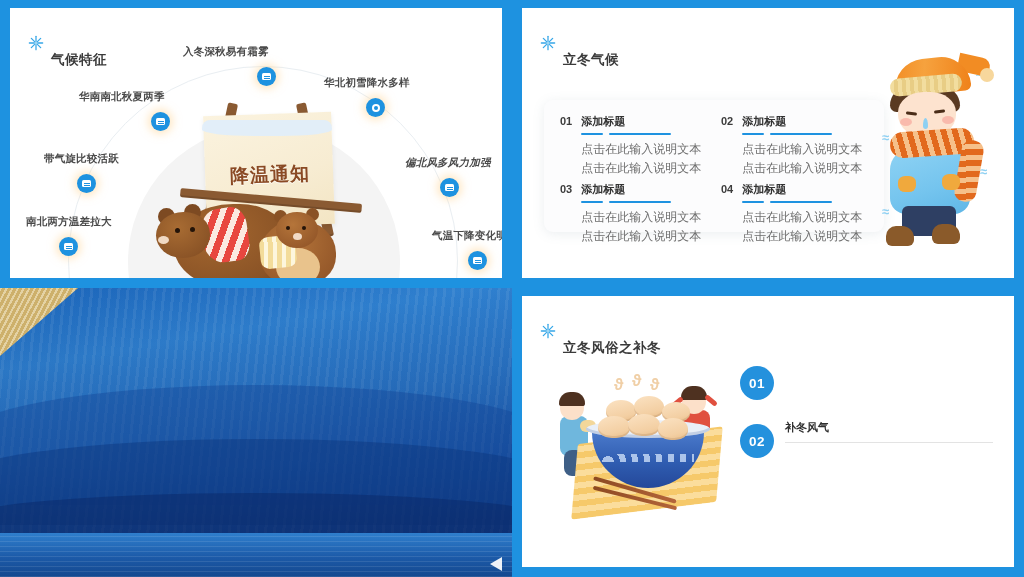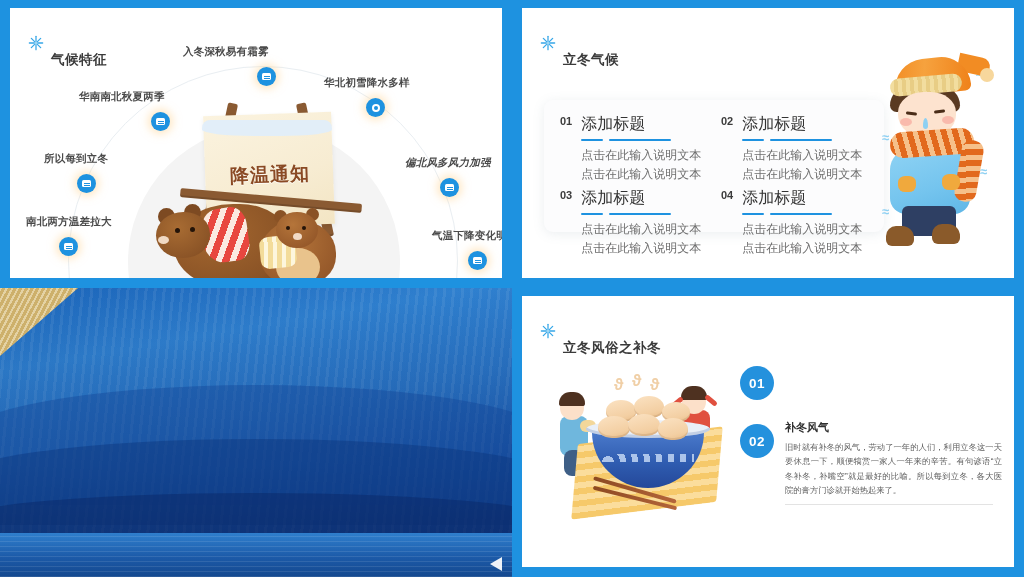--- a/index.html
+++ b/index.html
@@ -186,21 +186,21 @@
     grid-template-rows: 1fr 1fr;
     padding: 14px 12px 10px 16px;
     column-gap: 10px; row-gap: 4px;
   }
   .s2-item { display: flex; gap: 9px; }
   .s2-num {
     font-size: 11px; font-weight: bold; color: #3c3c3c;
     padding-top: 1px; flex: 0 0 auto;
   }
   .s2-body { flex: 1 1 auto; min-width: 0; }
-  .s2-title { font-size: 16px; font-weight: normal; color: #333; margin-bottom: 4px; }
+  .s2-title { font-size: 11px; font-weight: bold; color: #333; margin-bottom: 4px; }
   .s2-rule { display: flex; gap: 6px; margin-bottom: 5px; }
   .s2-rule i { display: block; height: 2.4px; background: #1e92e0; border-radius: 2px; }
   .s2-rule i.a { width: 22px; }
   .s2-rule i.b { width: 62px; }
   .s2-desc { font-size: 12px; color: #6d6d6d; line-height: 1.55; }
 
   
   .boy { position: absolute; right: 18px; bottom: 28px; width: 116px; height: 206px; }
   .boy-hat {
     position: absolute; left: 14px; top: 14px; width: 76px; height: 36px;
@@ -427,21 +427,21 @@
               <span class="glyph"></span>
             </span>
         </div>
         <div class="node" style="left:356px;top:90px;">
           <span class="lbl" style="left:-42px;top:-22px;">华北初雪降水多样</span>
           <span class="pin ring">
               <span class="glyph"></span>
             </span>
         </div>
         <div class="node" style="left:67px;top:166px;">
-          <span class="lbl" style="left:-33px;top:-22px;">所以每到立冬</span>
+          <span class="lbl" style="left:-33px;top:-22px;">带气旋比较活跃</span>
           <span class="pin">
               <span class="glyph"></span>
             </span>
         </div>
         <div class="node" style="left:430px;top:170px;">
           <span class="lbl" style="left:-35px;top:-22px;font-style:italic;">偏北风多风力加强</span>
           <span class="pin">
               <span class="glyph"></span>
             </span>
         </div>
@@ -626,21 +626,20 @@
       <div class="s4-list">
 
         <div class="s4-item">
           <span class="s4-badge">01</span>
         </div>
 
         <div class="s4-item">
           <span class="s4-badge">02</span>
           <span class="s4-body">
             <span class="s4-title" style="display:block">补冬风气</span>
-            <span class="s4-text" style="display:block">旧时就有补冬的风气，劳动了一年的人们，利用立冬这一天要休息一下，顺便犒赏一家人一年来的辛苦。有句谚语“立冬补冬，补嘴空”就是最好的比喻。所以每到立冬，各大医院的膏方门诊就开始热起来了。</span>
             <span class="s4-underline" style="display:block"></span>
           </span>
         </div>
       </div>
     </div>
   </div>
 
 </div>
 
 </body></html>

